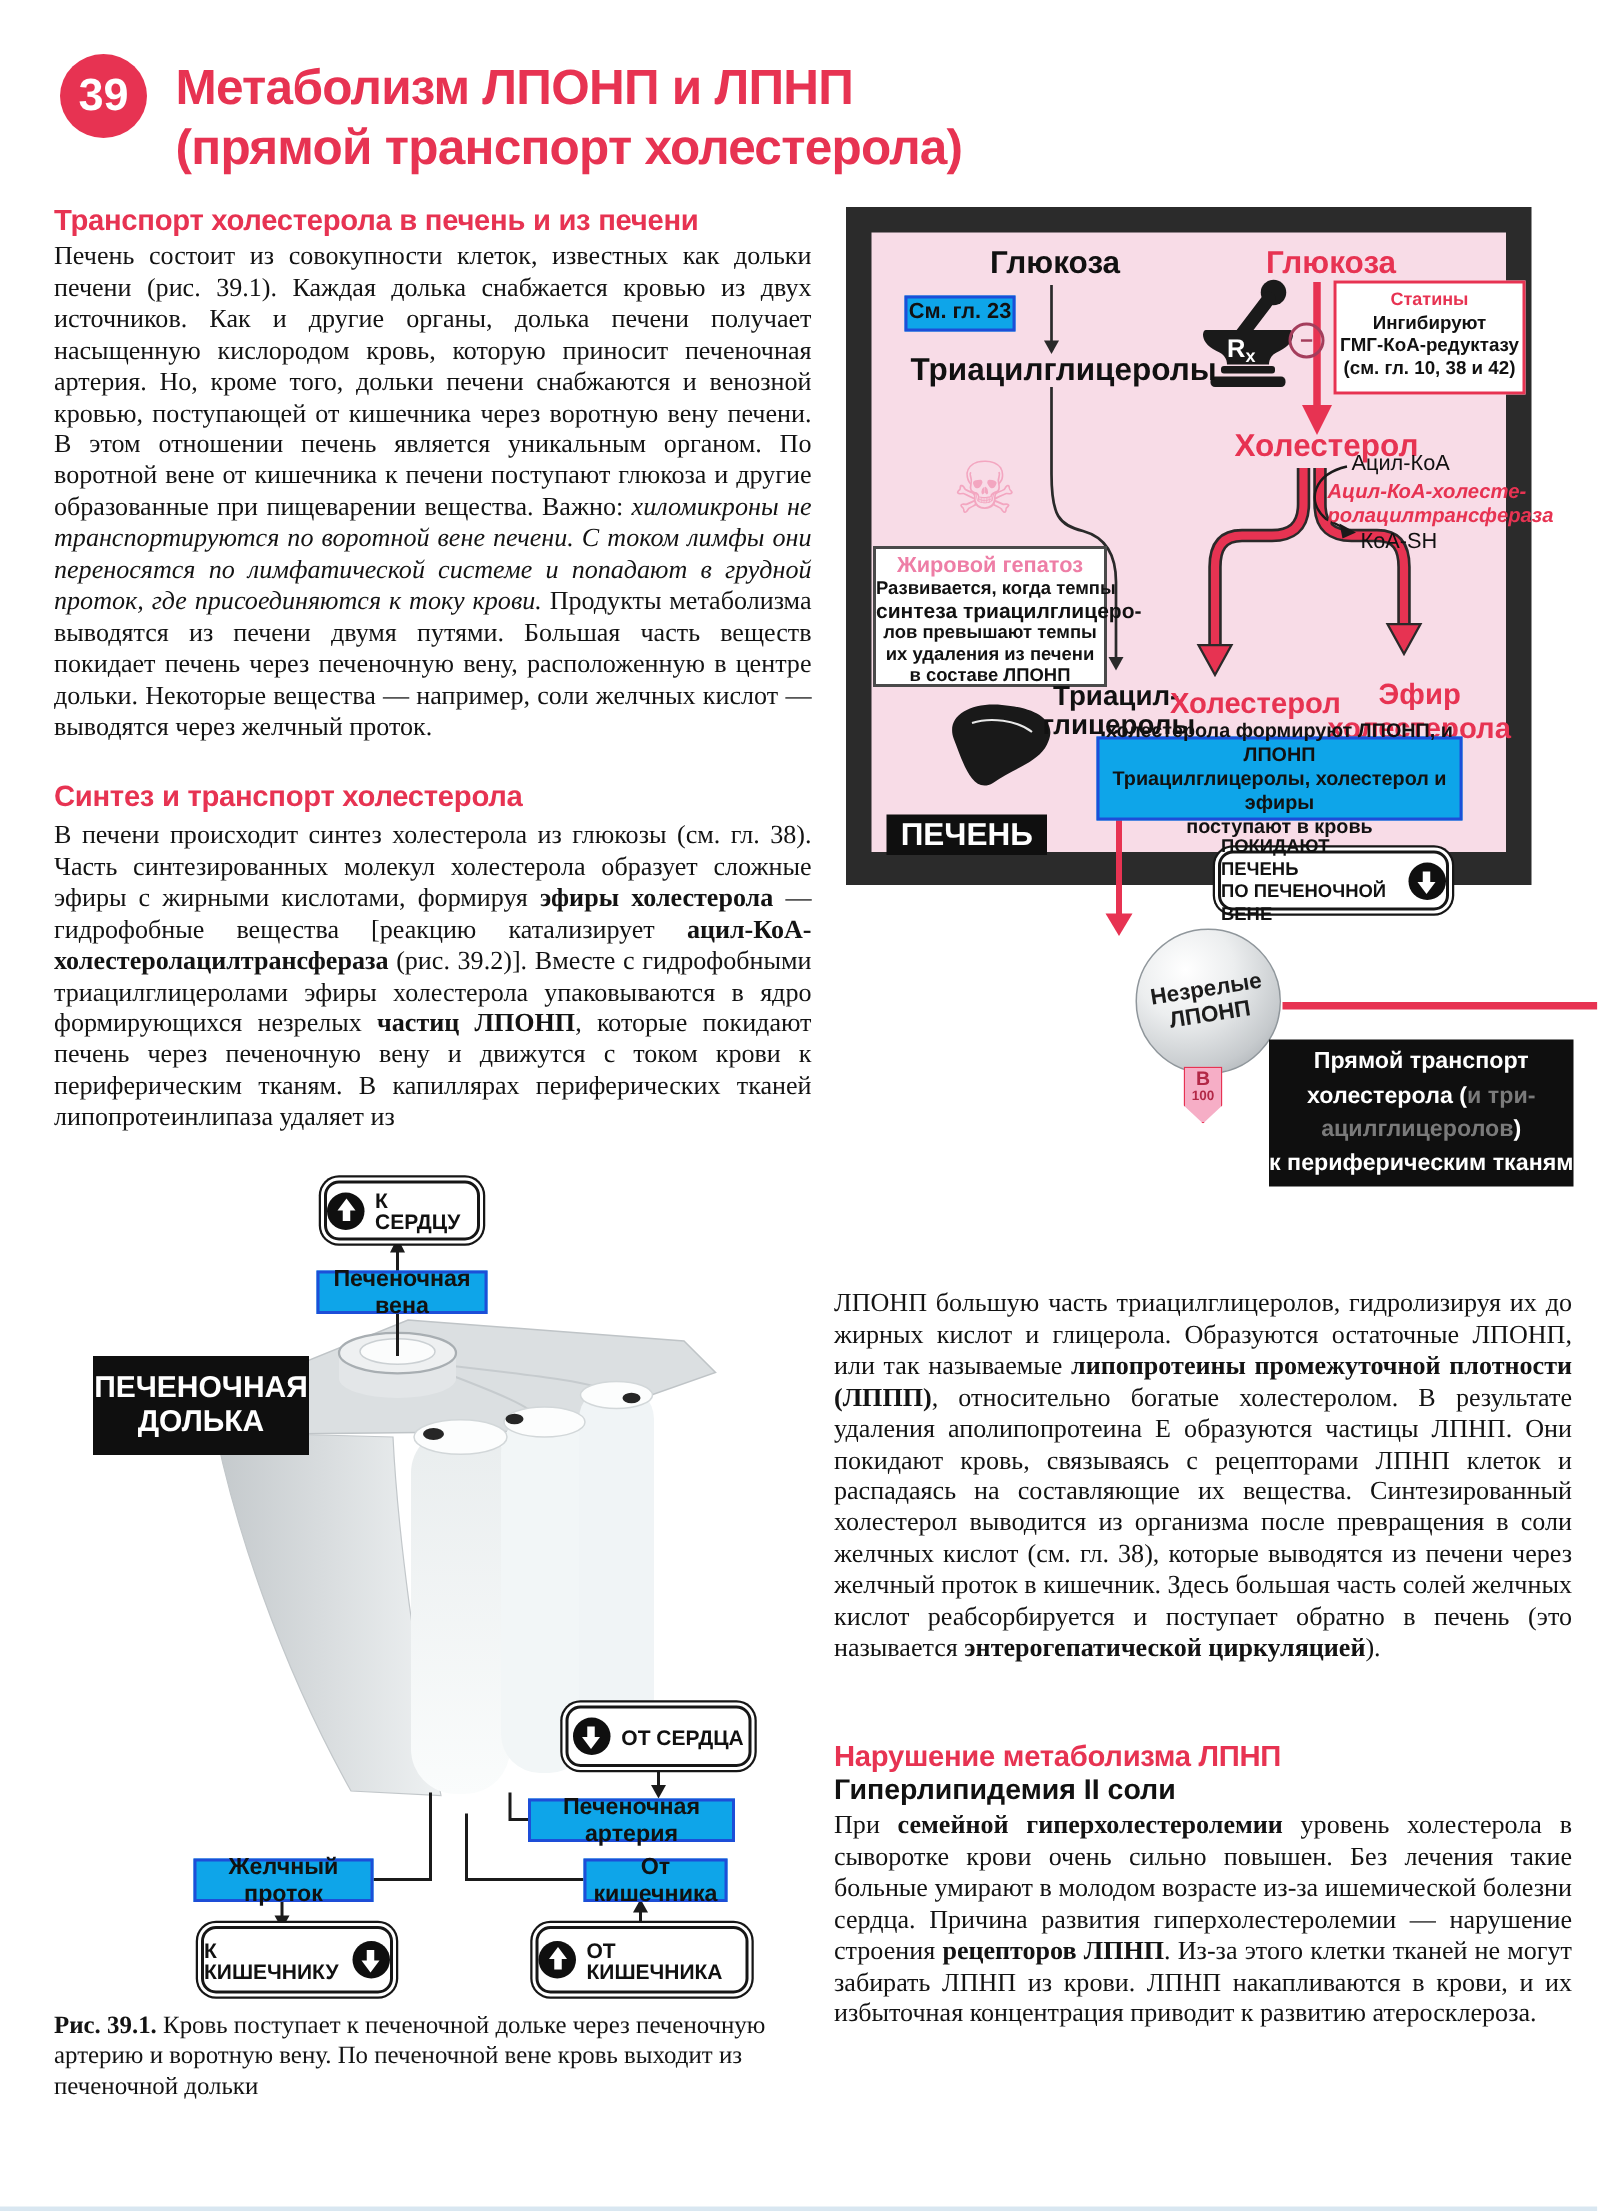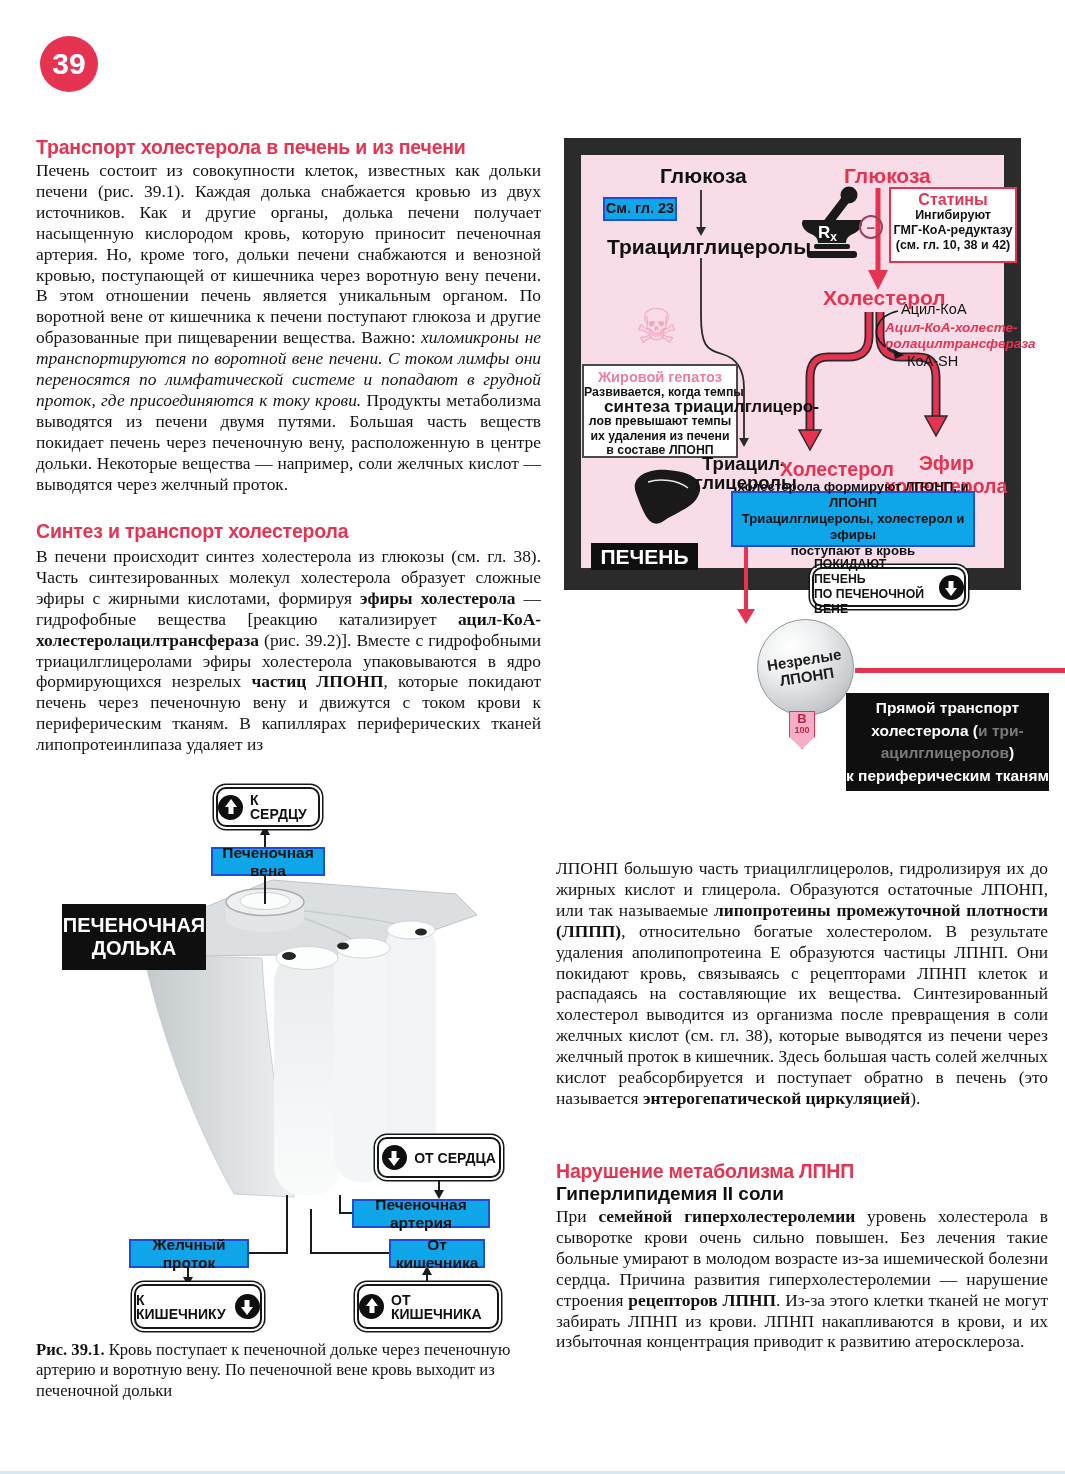--- a/index.html
+++ b/index.html
@@ -49,20 +49,24 @@
   svg{display:block;}
 </style>
 </head>
 <body>
 
 <div class="page">
 
   <div class="abs chapter-circle">
     <span>39</span>
   </div>
+  <div class="abs page-title">
+    <div>Метаболизм ЛПОНП и ЛПНП</div>
+    <div>(прямой транспорт холестерола)</div>
+  </div>
 
   <div class="abs sect-h" style="left:36px;top:136px;width:505px;">Транспорт холестерола в печень и из печени</div>
   <div class="abs body-txt" style="left:36px;top:160px;width:505px;"><span>Печень состоит из совокупности клеток, известных как дольки печени (рис. 39.1). Каждая долька снабжается кровью из двух источников. Как и другие органы, долька печени получает насыщенную кислородом кровь, которую приносит печеночная артерия. Но, кроме того, дольки печени снабжаются и венозной кровью, поступающей от кишечника через воротную вену печени. В этом отношении печень является уникальным органом. По воротной вене от кишечника к печени поступают глюкоза и другие образованные при пищеварении вещества. Важно: </span><i>хиломикроны не транспортируются по воротной вене печени. С током лимфы они переносятся по лимфатической системе и попадают в грудной проток, где присоединяются к току крови.</i><span> Продукты метаболизма выводятся из печени двумя путями. Большая часть веществ покидает печень через печеночную вену, расположенную в центре дольки. Некоторые вещества — например, соли желчных кислот — выводятся через желчный проток.</span></div>
 
   <div class="abs sect-h" style="left:36px;top:520px;width:505px;">Синтез и транспорт холестерола</div>
   <div class="abs body-txt" style="left:36px;top:546px;width:505px;"><span>В печени происходит синтез холестерола из глюкозы (см. гл. 38). Часть синтезированных молекул холестерола образует сложные эфиры с жирными кислотами, формируя </span><b>эфиры холестерола</b><span> — гидрофобные вещества [реакцию катализирует </span><b>ацил-КоА-холестеролацилтрансфераза</b><span> (рис. 39.2)]. Вместе с гидрофобными триацилглицеролами эфиры холестерола упаковываются в ядро формирующихся незрелых </span><b>частиц ЛПОНП</b><span>, которые покидают печень через печеночную вену и движутся с током крови к периферическим тканям. В капиллярах периферических тканей липопротеинлипаза удаляет из</span></div>
 
   <div class="abs" style="left:36px;top:782px;width:510px;height:552px;">
 
     <svg class="abs" style="left:0;top:0;" width="510" height="552" viewBox="0 0 510 552">
@@ -205,40 +209,40 @@
     <div class="abs dlabel red" style="left:288px;top:26px;font-size:21px;">Глюкоза</div>
     <div class="abs box" style="left:47px;top:59px;width:74px;height:24px;font-size:14.5px;">См. гл. 23</div>
     <div class="abs dlabel" style="left:51px;top:97px;font-size:21px;">Триацилглицеролы</div>
 
     <div class="abs rx" style="left:262px;top:85px;font-size:17px;"><span>R</span><span style="font-size:12px;position:relative;top:3px;">x</span></div>
     <div class="abs minus-badge" style="left:303px;top:77px;">
         <span>−</span>
       </div>
 
     <div class="abs" style="left:333px;top:49px;width:128px;height:76px;background:#fff;border:2.5px solid #e73352;box-sizing:border-box;text-align:center;padding-top:2px;">
-      <div class="dlabel red" style="font-size:16px;line-height:17px;">Статины</div>
+      <div class="dlabel red" style="font-size:12px;line-height:17px;">Статины</div>
       <div class="dlabel" style="font-size:12.5px;line-height:15px;">Ингибируют</div>
       <div class="dlabel" style="font-size:12.5px;line-height:15px;">ГМГ-КоА-редуктазу</div>
       <div class="dlabel" style="font-size:12.5px;line-height:15px;">(см. гл. 10, 38 и 42)</div>
     </div>
 
     <div class="abs dlabel red" style="left:267px;top:148px;font-size:21px;">Холестерол</div>
     <div class="abs dlabel" style="left:345px;top:163px;font-size:14.5px;font-weight:normal;">Ацил-КоА</div>
     <div class="abs dlabel red" style="left:329px;top:182px;font-size:13.5px;line-height:16px;font-style:italic;">
       <div>Ацил-КоА-холесте-</div>
         <div>ролацилтрансфераза</div>
     </div>
     <div class="abs dlabel" style="left:351px;top:215px;font-size:14.5px;font-weight:normal;">КоА-SH</div>
 
     <div class="abs" style="left:79px;top:160px;font-size:48px;color:#f3a6c0;font-family:'DejaVu Sans',sans-serif;">☠</div>
 
     <div class="abs" style="left:26px;top:226px;width:156px;height:94px;background:#fff;border:2px solid #4a4a4a;box-sizing:border-box;text-align:center;padding-top:3px;">
       <div class="dlabel" style="font-size:14.5px;line-height:16px;color:#ee7ea6;">Жировой гепатоз</div>
       <div class="dlabel" style="font-size:12.3px;line-height:14.6px;">Развивается, когда темпы</div>
-      <div class="dlabel" style="font-size:17px;line-height:14.6px;margin-left:20px;">синтеза триацилглицеро-</div>
+      <div class="dlabel" style="font-size:14px;line-height:14.6px;">синтеза триацилглицеро-</div>
       <div class="dlabel" style="font-size:12.3px;line-height:14.6px;">лов превышают темпы</div>
       <div class="dlabel" style="font-size:12.3px;line-height:14.6px;">их удаления из печени</div>
       <div class="dlabel" style="font-size:12.3px;line-height:14.6px;">в составе ЛПОНП</div>
     </div>
 
     <div class="abs dlabel" style="left:146px;top:315px;font-size:18.5px;">Триацил-</div>
     <div class="abs dlabel" style="left:139px;top:334px;font-size:18.5px;">глицеролы</div>
     <div class="abs dlabel red" style="left:224px;top:320px;font-size:19.5px;">Холестерол</div>
     <div class="abs dlabel red" style="left:363px;top:314px;font-size:19.5px;">Эфир</div>
     <div class="abs dlabel red" style="left:329px;top:337px;font-size:19.5px;">холестерола</div>

